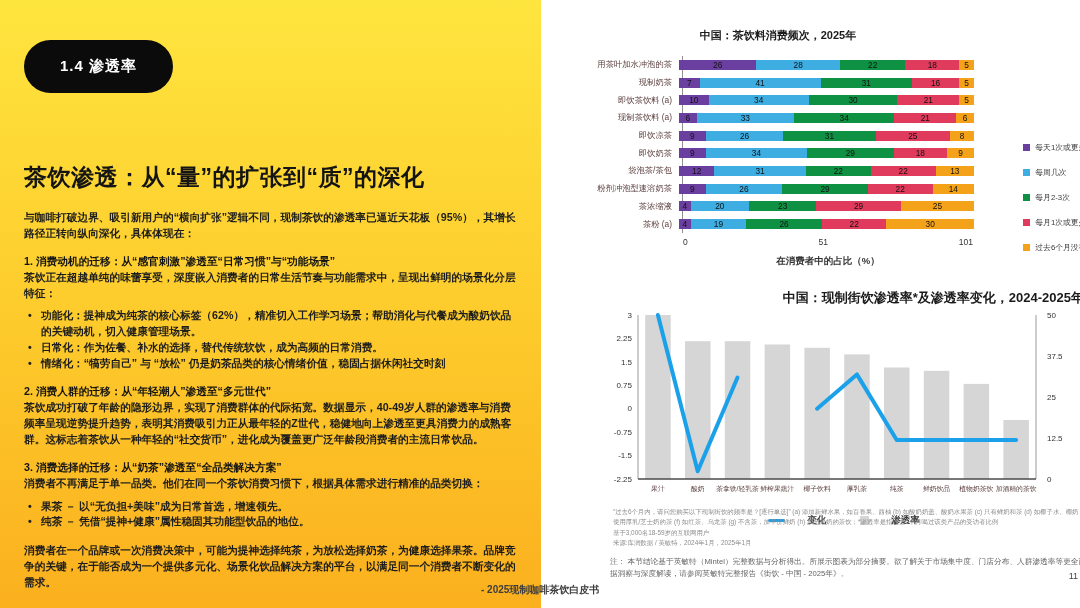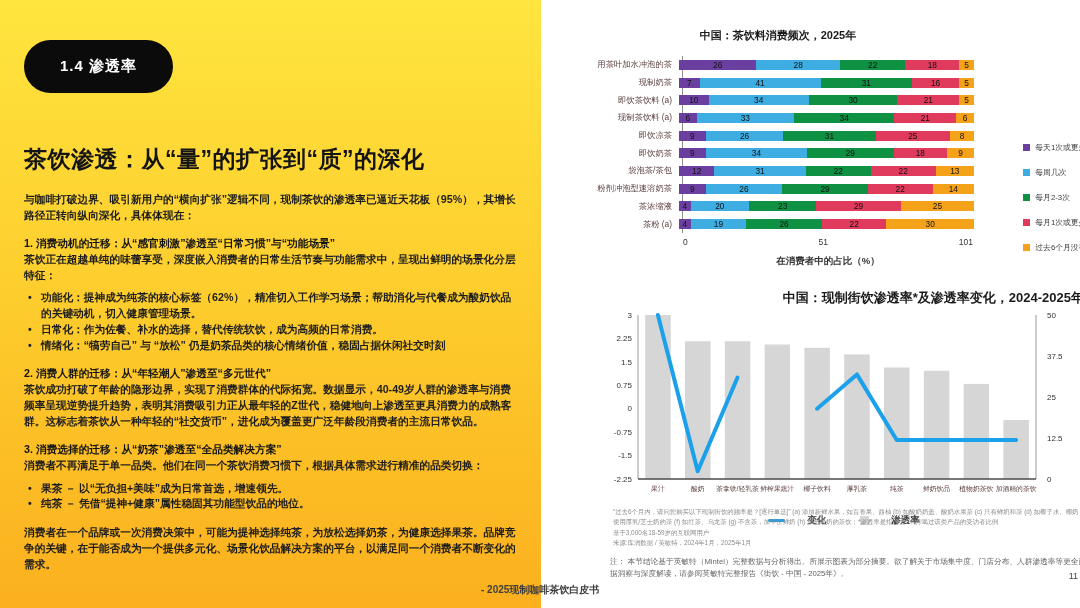--- a/index.html
+++ b/index.html
@@ -13,21 +13,21 @@
     position:absolute; left:0; top:0; width:541px; height:608px;
     background:linear-gradient(180deg,#ffe53f 0%, #fdcb2c 52%, #fbb01e 100%);
     padding:40px 24px 0 24px;
   }
   .badge {
     display:inline-block; background:#0b0b0b; color:#fff;
     font-size:15px; font-weight:700; letter-spacing:1px;
     padding:17px 36px; border-radius:32px;
   }
   .main-title {
-    margin-top:52px; font-size:23px; font-weight:900; color:#141414;
+    margin-top:70px; font-size:23px; font-weight:900; color:#141414;
     line-height:1.3; letter-spacing:0.5px;
   }
   .intro { margin-top:17px; }
   .txt { font-size:10.7px; font-weight:600; line-height:1.47; color:#1d1d1d; }
   .sec-heading { margin-top:13px; font-size:10.7px; font-weight:800; line-height:1.47; color:#141414; }
   .sec-body { font-size:10.7px; font-weight:600; line-height:1.47; color:#1d1d1d; }
   ul.bullets { list-style:none; margin:7px 0 0 4px; }
   ul.bullets li {
     position:relative; padding-left:13px; font-size:10.7px; font-weight:600;
     line-height:1.47; color:#1d1d1d;

